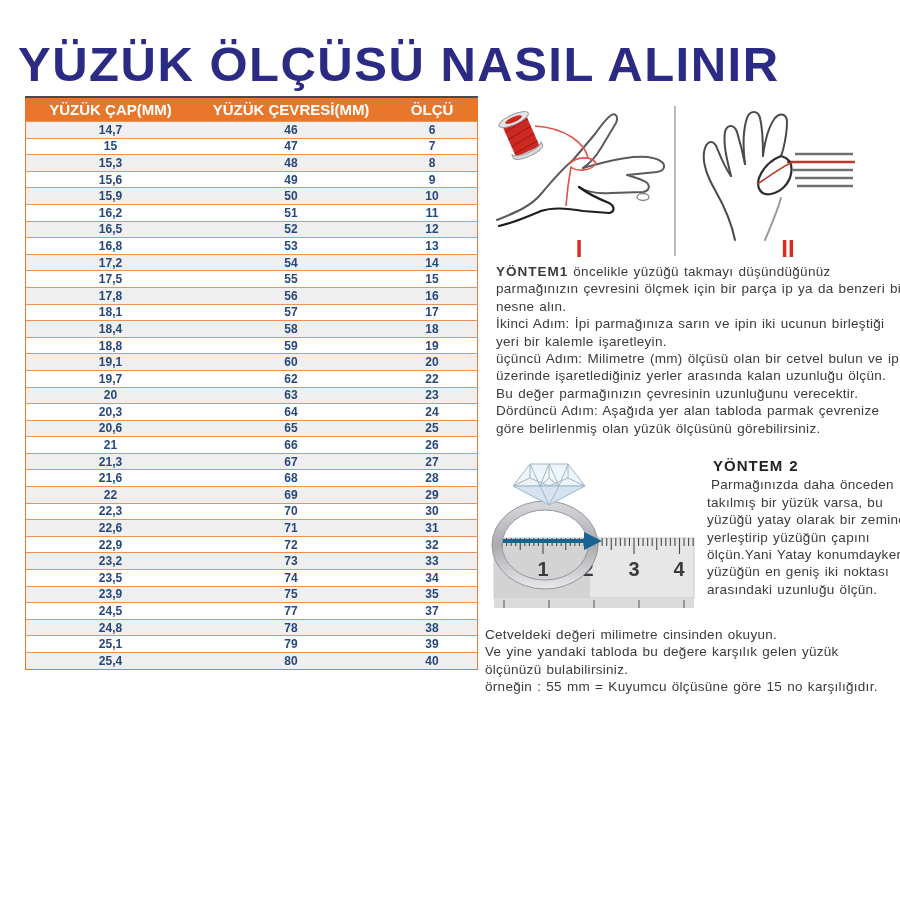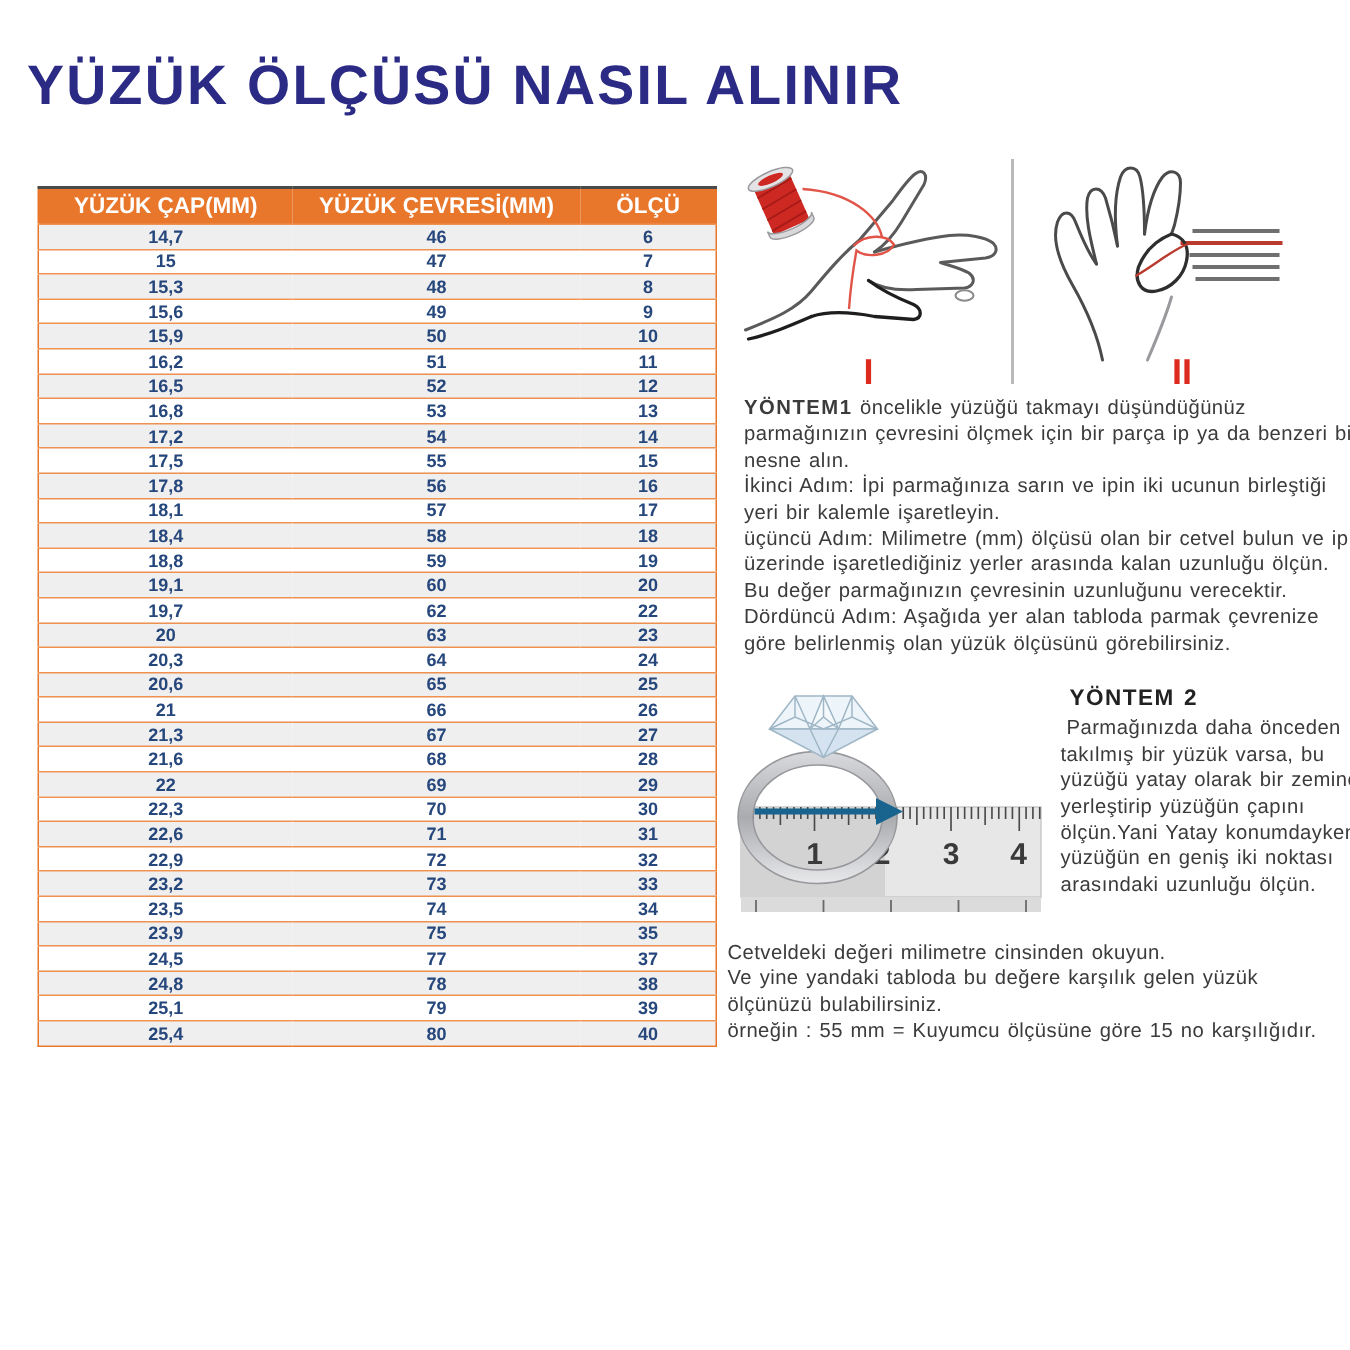--- a/index.html
+++ b/index.html
@@ -3,25 +3,25 @@
 <meta charset="utf-8">
 <style>
   html,body{margin:0;padding:0;background:#fff;}
   .page{
     position:relative;width:900px;height:900px;background:#ffffff;overflow:hidden;
     font-family:"Liberation Sans", sans-serif;
   }
   
   .title{
     position:absolute;left:18px;top:36px;width:870px;margin:0;
-    font-size:37px;font-weight:bold;letter-spacing:1.5px;white-space:nowrap;
+    font-size:49px;font-weight:bold;letter-spacing:1.5px;white-space:nowrap;
     color:#2b2a84;
   }
   
-  .table-wrap{position:absolute;left:25px;top:124px;width:453px;}
+  .table-wrap{position:absolute;left:25px;top:96px;width:453px;}
   table.size-table{
     width:100%;border-collapse:collapse;table-layout:fixed;
     border:1px solid #e8772c;border-top:2px solid #4a4a4a;
   }
   table.size-table col.c1{width:37.5%}
   table.size-table col.c2{width:42.5%}
   table.size-table col.c3{width:20%}
   table.size-table th{
     background:#e8772c;color:#ffffff;font-size:15px;font-weight:bold;
     height:23px;padding:0;text-align:center;white-space:nowrap;

